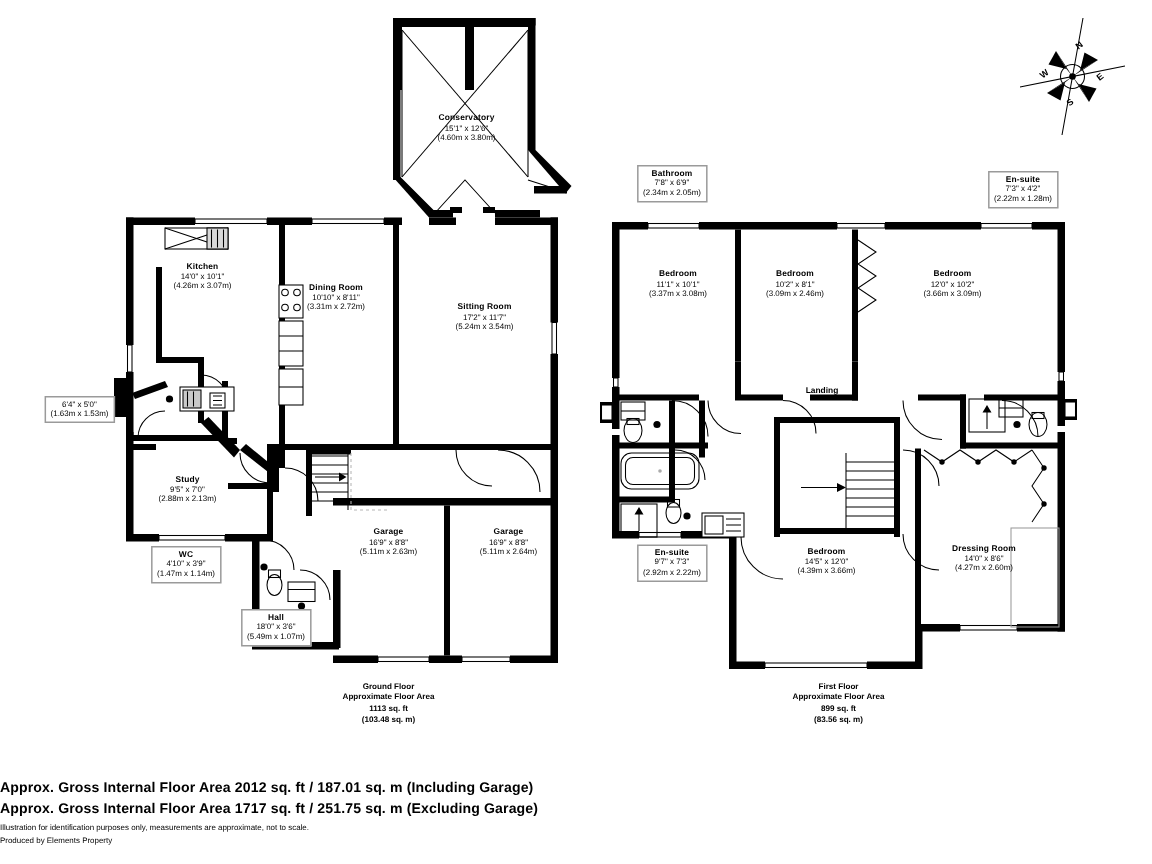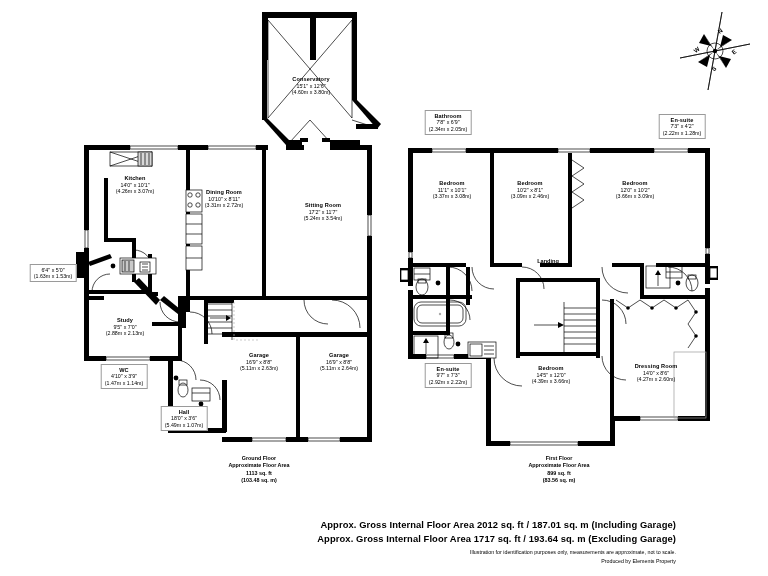--- a/index.html
+++ b/index.html
@@ -19,21 +19,21 @@
   .lbl.boxed{border:0.7px solid #9a9a9a;background:#fff;padding:1.5px 3px;}
 
   .lbl-plain{position:absolute;text-align:center;white-space:nowrap;transform:translateX(-50%);
              font-size:5.6px;font-weight:bold;}
 
   
   .floorcap{position:absolute;text-align:center;transform:translateX(-50%);line-height:1.35;}
   .floorcap div{font-size:5.4px;font-weight:bold;}
 
   
-  .bottom{position:absolute;left:0;width:676px;text-align:right;}
+  .bottom{position:absolute;left:0;width:676px;text-align:left;}
   .gifa{font-size:9.4px;font-weight:bold;line-height:1.45;letter-spacing:.01em;}
   .disc{font-size:5.3px;line-height:1.5;margin-top:4px;}
 
   svg{position:absolute;left:0;top:0;overflow:visible;}
   .sw{fill:none;stroke:#000;stroke-width:0.7;}
   .swg{fill:none;stroke:#9a9a9a;stroke-width:0.7;}
   .swd{fill:none;stroke:#b5b5b5;stroke-width:0.7;stroke-dasharray:2 2;}
   .fl{fill:#000;stroke:none;}
 </style>
 </head>
@@ -485,18 +485,18 @@
     <div class="floorcap" style="left:169px;top:455px;">
       <div>First Floor</div>
       <div>Approximate Floor Area</div>
       <div>899 sq. ft</div>
       <div>(83.56 sq. m)</div>
     </div>
   </div>
 
   <div class="bottom" style="top:518px;">
     <div class="gifa">Approx. Gross Internal Floor Area 2012 sq. ft / 187.01 sq. m (Including Garage)</div>
-    <div class="gifa">Approx. Gross Internal Floor Area 1717 sq. ft / 193.64 sq. m (Excluding Garage)</div>
+    <div class="gifa">Approx. Gross Internal Floor Area 1717 sq. ft / 251.75 sq. m (Excluding Garage)</div>
     <div class="disc">Illustration for identification purposes only, measurements are approximate, not to scale.</div>
     <div class="disc" style="margin-top:1px;">Produced by Elements Property</div>
   </div>
 
 </div>
 
 </body></html>

